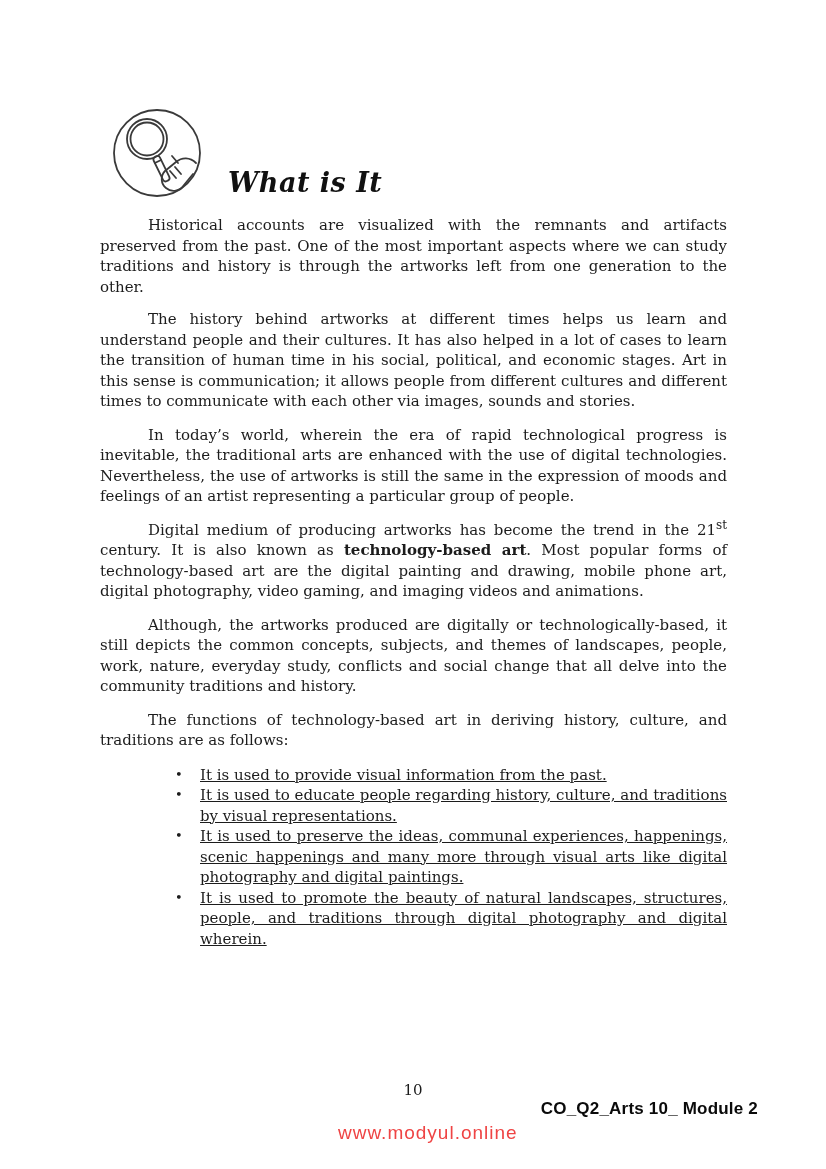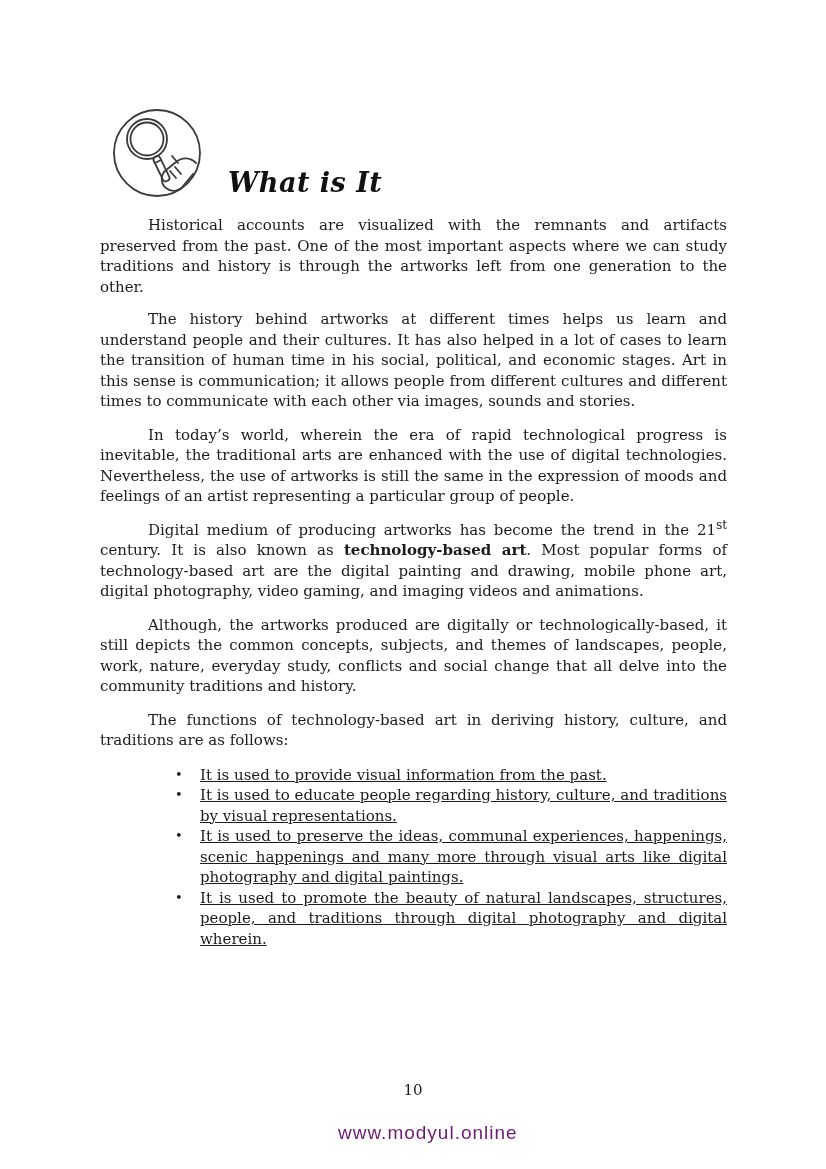--- a/index.html
+++ b/index.html
@@ -102,21 +102,21 @@
     font-size: 17px;
     color: #0a0a0a;
     letter-spacing: 0.2px;
   }
   .watermark {
     position: absolute;
     top: 1122px;
     left: 338px;
     font-family: "Liberation Sans", sans-serif;
     font-size: 19px;
-    color: #701a75;
+    color: #ef4444;
     letter-spacing: 1px;
   }
   svg .sketch {
     fill: none;
     stroke: #3a3a3a;
     stroke-width: 1.8;
     stroke-linecap: round;
     stroke-linejoin: round;
   }
 </style>
@@ -173,14 +173,15 @@
       </div>
       <div class="bullet-row">
         <span class="bullet-marker">•</span>
         <span class="bullet-text">It is used to promote the beauty of natural landscapes, structures, people, and traditions through digital photography and digital wherein.</span>
       </div>
     </div>
 
   </div>
 
   <div class="page-number">10</div>
+  <div class="module-label">CO_Q2_Arts 10_ Module 2</div>
   <div class="watermark">www.modyul.online</div>
 </div>
 
 </body></html>

